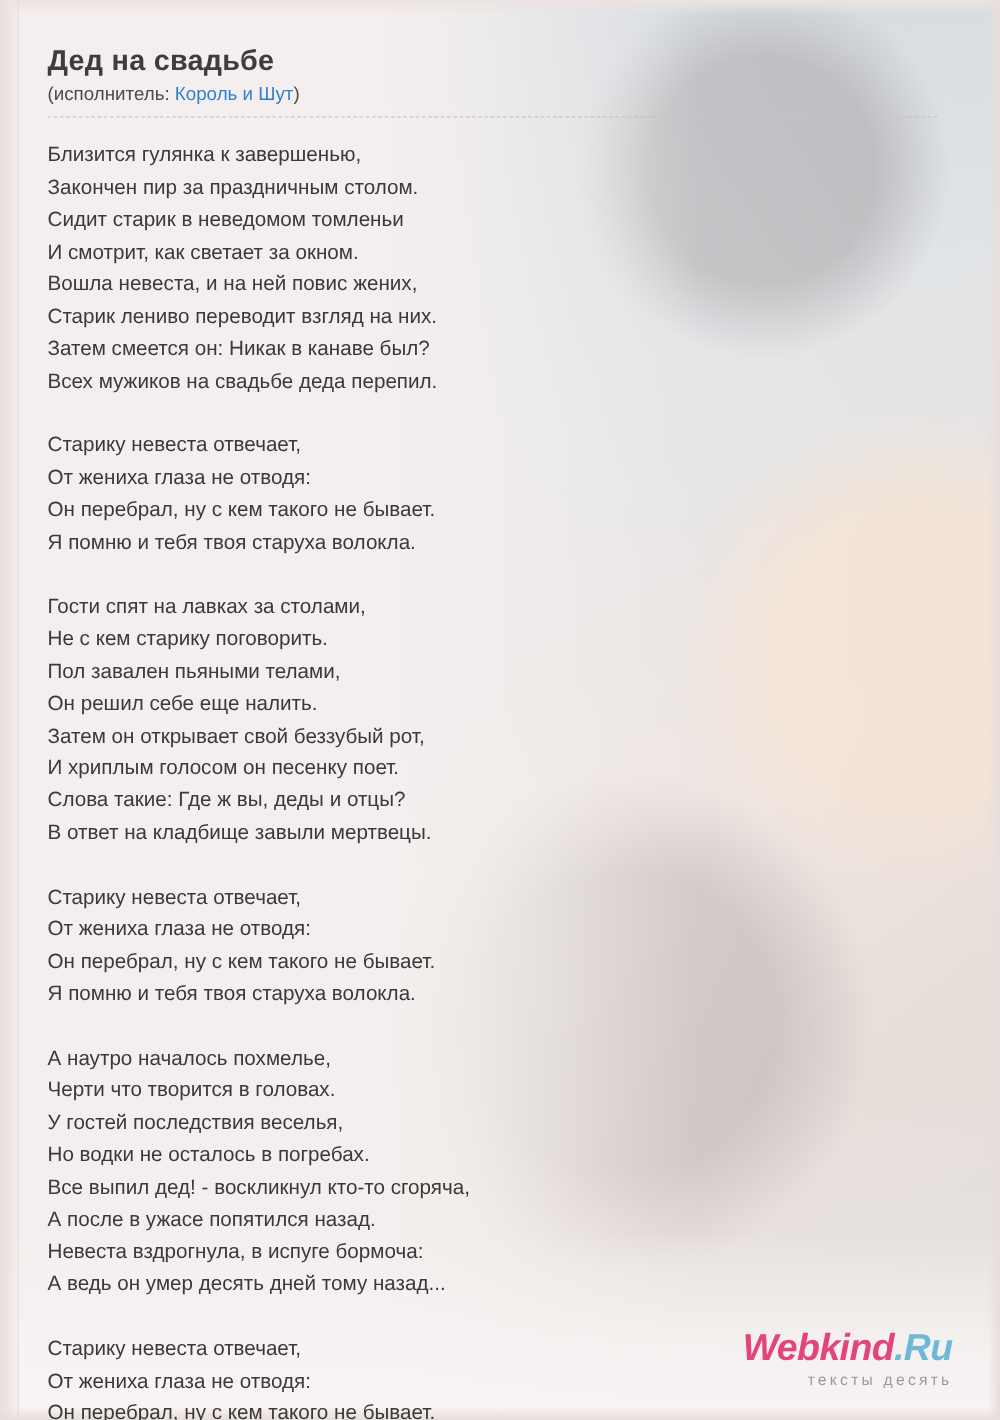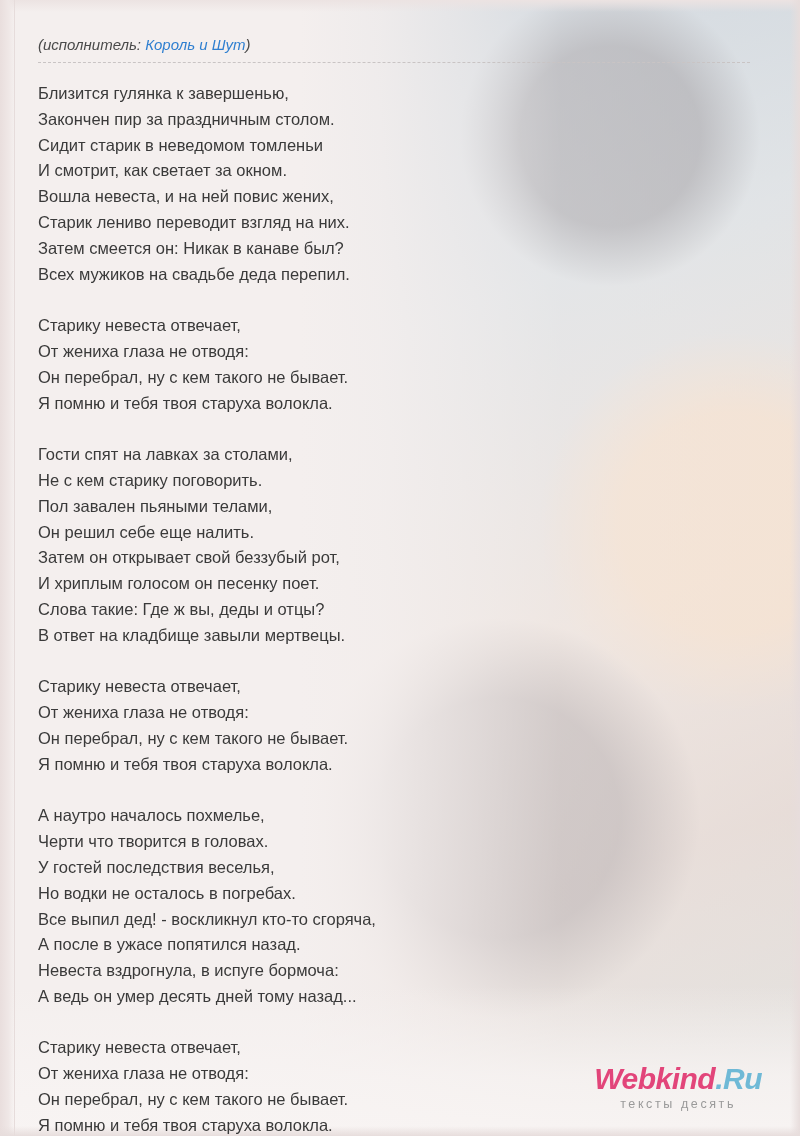--- a/index.html
+++ b/index.html
@@ -102,21 +102,20 @@
     line-height: 1.1;
   }
   .performer-line {
     font-size: 15px;
     color: #4a4a4a;
     margin: 0;
     padding-bottom: 9px;
     border-bottom: 1px dashed #c9c4c4;
     width: 712px;
     box-sizing: border-box;
-    font-style: italic;
   }
   .performer-link {
     color: #2f7fd0;
     text-decoration: none;
   }
 
   .lyrics {
     margin-top: 18px;
     font-size: 16.5px;
     line-height: 25.8px;
@@ -124,21 +123,21 @@
     white-space: pre-wrap;
     word-break: break-word;
   }
 
   
   .logo {
     position: absolute;
     right: 38px;
     bottom: 26px;
     z-index: 4;
-    text-align: center;
+    text-align: right;
     line-height: 1;
   }
   .logo-main {
     font-size: 30px;
     font-weight: bold;
     font-style: italic;
     color: #e2457a;
     letter-spacing: -0.5px;
   }
   .logo-main .dotru {
@@ -162,20 +161,21 @@
 </div>
 
 <div class="page">
   <div class="edge-top"></div>
   <div class="edge-left"></div>
   <div class="edge-right"></div>
   <div class="edge-bottom"></div>
 </div>
 
 <div class="content">
+  <h1 class="song-title">Дед на свадьбе</h1>
   <p class="performer-line"><span>(исполнитель: </span><a class="performer-link" href="#">Король и Шут</a><span>)</span></p>
   <div class="lyrics">Близится гулянка к завершенью,
 Закончен пир за праздничным столом.
 Сидит старик в неведомом томленьи
 И смотрит, как светает за окном.
 Вошла невеста, и на ней повис жених,
 Старик лениво переводит взгляд на них.
 Затем смеется он: Никак в канаве был?
 Всех мужиков на свадьбе деда перепил.
 

